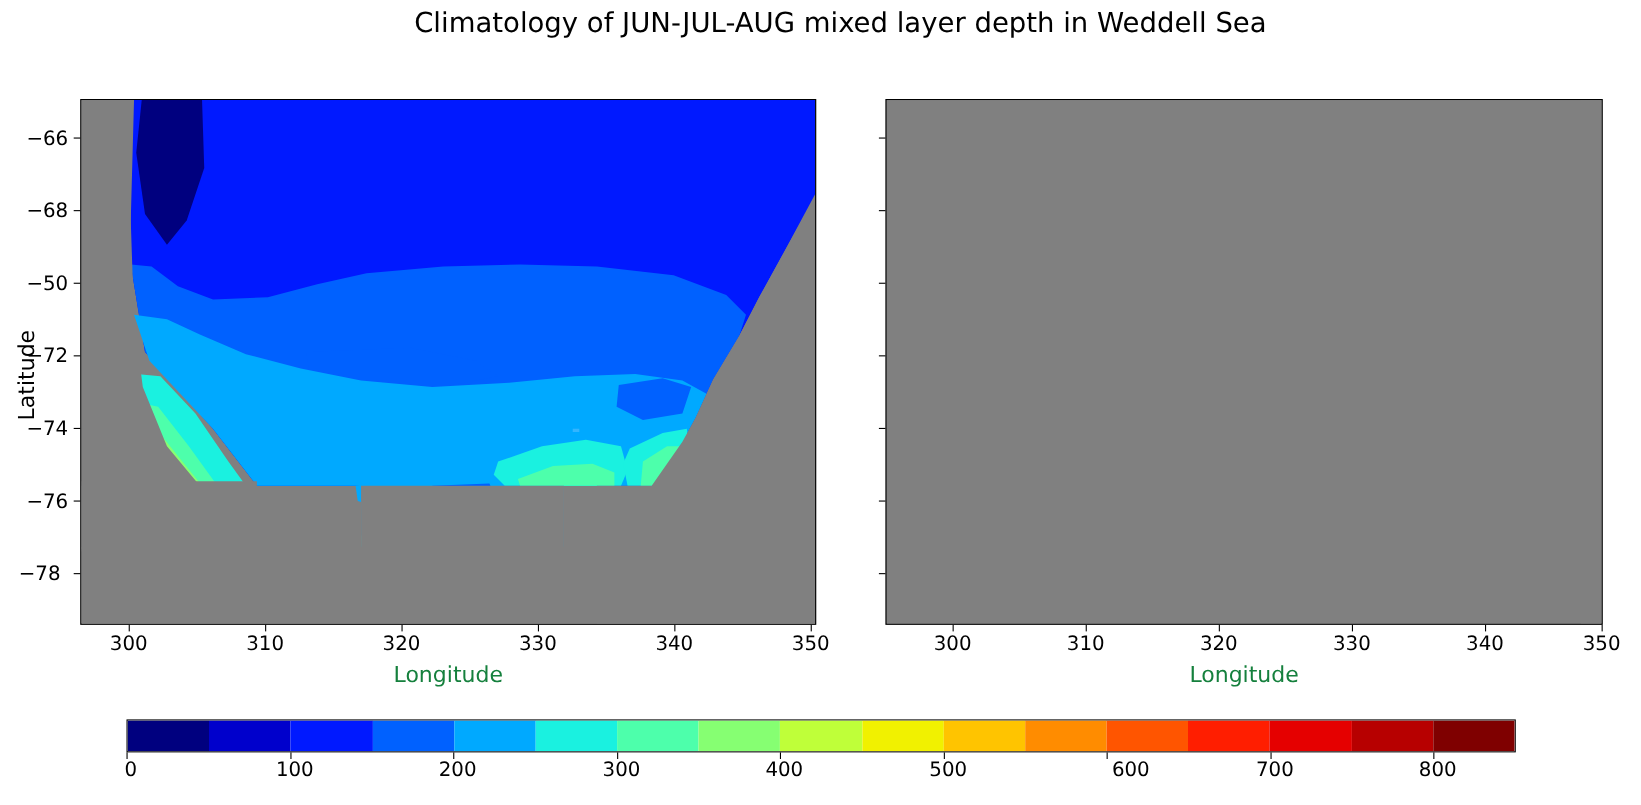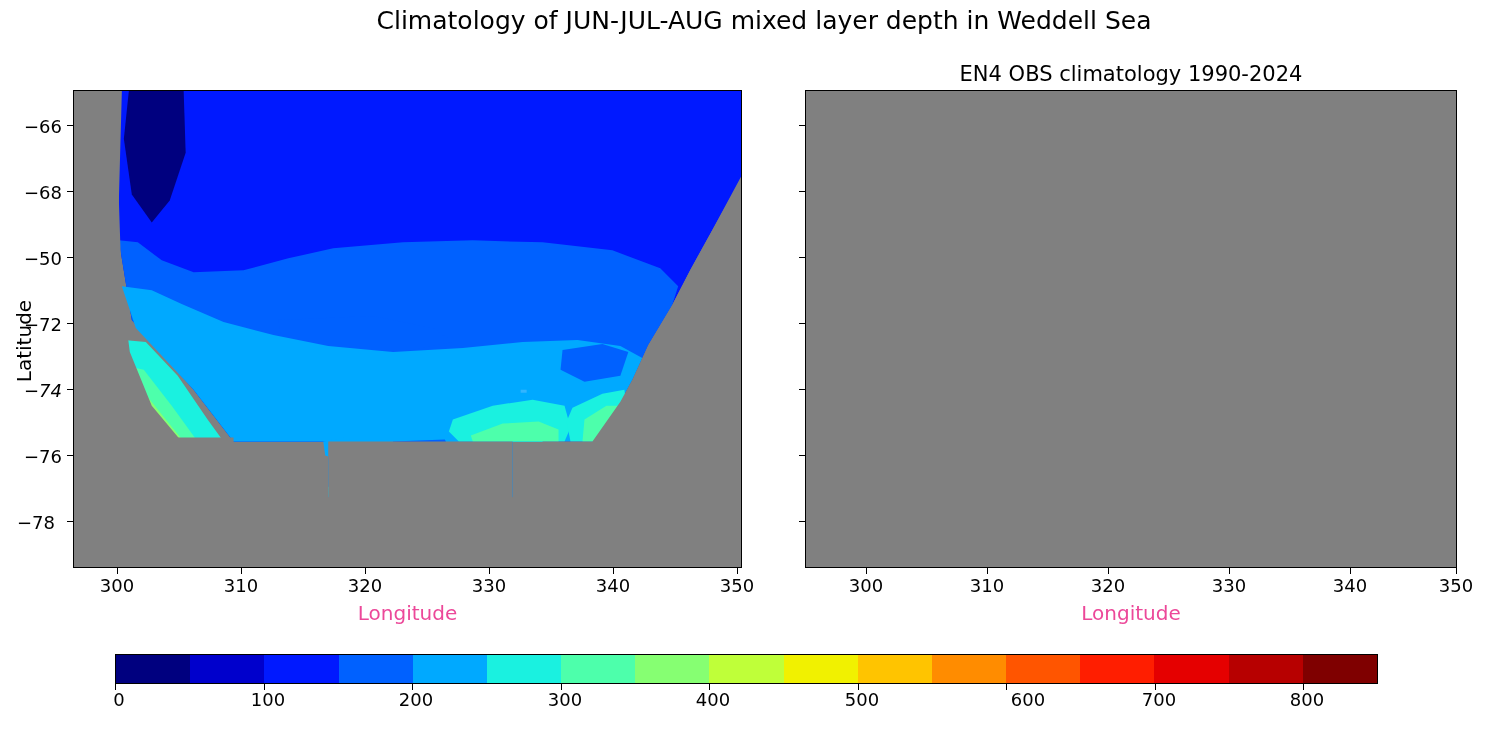--- a/index.html
+++ b/index.html
@@ -73,21 +73,21 @@
     font-size: 18px;
     color: #000;
     transform: translateY(-50%);
     text-align: right;
     white-space: nowrap;
   }
 
   .axis-label-x {
     position: absolute;
     font-size: 20px;
-    color: #ec4899;
+    color: #15803d;
     text-align: center;
     white-space: nowrap;
   }
   #xlabel-left  { left: 73px;  width: 669px; top: 601px; }
   #xlabel-right { left: 805px; width: 652px; top: 601px; }
 
   #ylabel-left {
     position: absolute;
     left: -36px;
     top: 329px;
@@ -139,21 +139,20 @@
     white-space: nowrap;
   }
 </style>
 </head>
 <body>
 
 <div class="fig">
 
   <div id="suptitle">Climatology of JUN-JUL-AUG mixed layer depth in Weddell Sea</div>
 
-  <div class="panel-title" id="title-right">EN4 OBS climatology 1990-2024</div>
 
   <div class="panel" id="panel-left">
     <svg class="contour-svg" viewBox="0 0 669 478" preserveAspectRatio="none">
 
       <rect x="0" y="0" width="669" height="478" fill="#808080"></rect>
 
       <path fill="#0019FF" d="
         M 45,0 L 669,0 L 669,88 L 640,140 L 618,180 L 600,215 L 576,255
         L 560,290 L 548,312 L 520,352 L 468,352 L 468,352 L 440,352
         L 440,408 L 255,408 L 255,352 L 160,352 L 120,300 L 58,230
@@ -262,21 +261,21 @@
   <div class="tick-y" style="left:67px; top:257px;"></div>
   <div class="tick-y" style="left:67px; top:323px;"></div>
   <div class="tick-y" style="left:67px; top:389px;"></div>
   <div class="tick-y" style="left:67px; top:455px;"></div>
   <div class="tick-y" style="left:67px; top:521px;"></div>
 
   <div class="ticklabel-y" style="left:10px; top:126px; width:52px;">−66</div>
   <div class="ticklabel-y" style="left:10px; top:192px; width:52px;">−68</div>
   <div class="ticklabel-y" style="left:10px; top:258px; width:52px;">−50</div>
   <div class="ticklabel-y" style="left:10px; top:324px; width:52px;">−72</div>
-  <div class="ticklabel-y" style="left:10px; top:390px; width:52px;font-style:italic;">−74</div>
+  <div class="ticklabel-y" style="left:10px; top:390px; width:52px;">−74</div>
   <div class="ticklabel-y" style="left:10px; top:456px; width:52px;">−76</div>
   <div class="ticklabel-y" style="left:10px; top:522px; width:52px;text-align:center;">−78</div>
 
   <div class="tick-x" style="left:117px; top:568px;"></div>
   <div class="tick-x" style="left:241px; top:568px;"></div>
   <div class="tick-x" style="left:365px; top:568px;"></div>
   <div class="tick-x" style="left:489px; top:568px;"></div>
   <div class="tick-x" style="left:613px; top:568px;"></div>
   <div class="tick-x" style="left:737px; top:568px;"></div>
 

